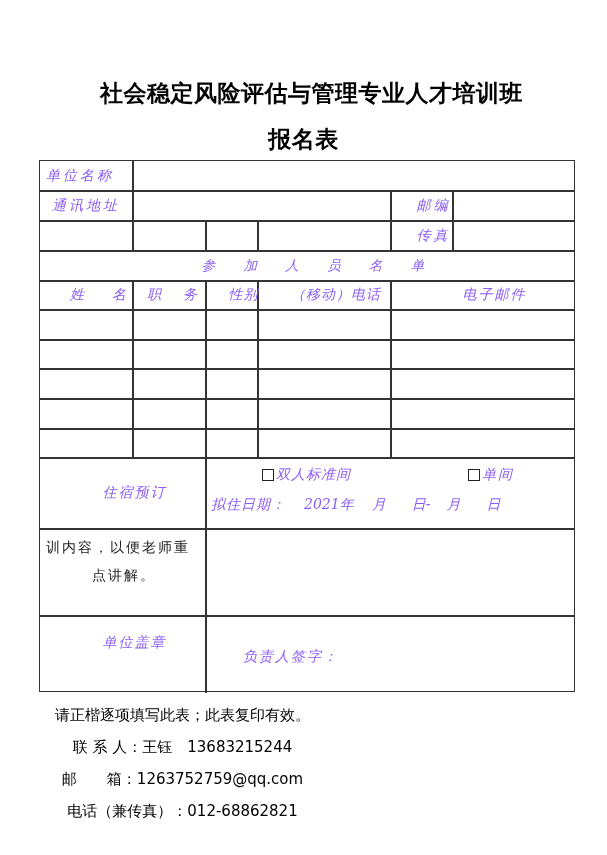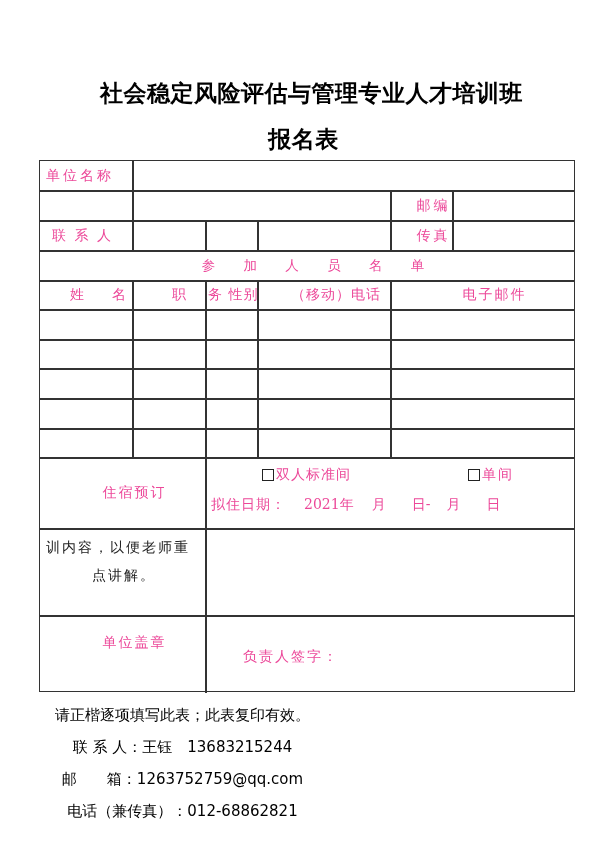--- a/index.html
+++ b/index.html
@@ -20,21 +20,21 @@
     position: absolute; left: 39px; top: 160px; width: 536px; height: 532px;
     border: 1.5px solid #333; box-sizing: border-box;
   }
   .hl, .vl { position: absolute; background: #333; }
   .hl { height: 1.5px; }
   .vl { width: 1.5px; }
 
   .cell {
     position: absolute; display: flex; align-items: center;
     font-family: "DejaVu Serif", "Liberation Serif", serif;
-    font-size: 14px; color: #ec4899; white-space: nowrap;
+    font-size: 14px; color: #8b5cf6; white-space: nowrap; font-style: italic;
   }
   .cell.center { justify-content: center; margin-left: 12px; }
   .spaced { letter-spacing: 3px; }
 
   .notes {
     position: absolute; left: 55px; top: 703px;
     font-family: "DejaVu Sans", "Liberation Sans", sans-serif;
     font-size: 15px; color: #000;
   }
   .notes div { height: 32px; line-height: 24px; text-align: center; }
@@ -68,35 +68,35 @@
   <div class="vl" style="left:217px;top:59px;height:30px"></div>
 
   <div class="vl" style="left:92px;top:119px;height:177px"></div>
   <div class="vl" style="left:165px;top:119px;height:413px"></div>
   <div class="vl" style="left:217px;top:119px;height:177px"></div>
   <div class="vl" style="left:350px;top:119px;height:177px"></div>
 
   <div class="cell spaced" style="left:6px;top:0;height:29px;width:86px">单位名称</div>
   <div class="cell" style="left:93px;top:0;height:29px;width:441px"></div>
 
+  <div class="cell spaced" style="left:12px;top:30px;height:29px;width:80px">通讯地址</div>
   <div class="cell" style="left:93px;top:30px;height:29px;width:257px"></div>
   <div class="cell center spaced" style="left:351px;top:30px;height:29px;width:61px">邮编</div>
   <div class="cell" style="left:413px;top:30px;height:29px;width:121px"></div>
 
-  <div class="cell" style="left:12px;top:60px;height:29px;width:80px;letter-spacing:2px">联 系 人</div>
   <div class="cell" style="left:93px;top:60px;height:29px;width:72px"></div>
   <div class="cell" style="left:166px;top:60px;height:29px;width:51px"></div>
   <div class="cell" style="left:218px;top:60px;height:29px;width:132px"></div>
   <div class="cell center spaced" style="left:351px;top:60px;height:29px;width:61px">传真</div>
   <div class="cell" style="left:413px;top:60px;height:29px;width:121px"></div>
 
   <div class="cell center" style="left:0;top:90px;height:29px;width:534px;letter-spacing:12px;font-size:13.5px">参 加 人 员 名 单</div>
 
   <div class="cell center" style="left:0;top:120px;height:28px;width:92px">姓　　名</div>
-  <div class="cell center" style="left:111px;top:120px;height:28px;width:72px;letter-spacing:4px">职　务</div>
+  <div class="cell center" style="left:86px;top:120px;height:28px;width:72px;letter-spacing:4px">职　务</div>
   <div class="cell center spaced" style="left:166px;top:120px;height:28px;width:51px;letter-spacing:1px">性别</div>
   <div class="cell center" style="left:218px;top:120px;height:28px;width:132px;letter-spacing:1px">（移动）电话</div>
   <div class="cell center" style="left:351px;top:120px;height:28px;width:183px;letter-spacing:2px">电子邮件</div>
 
   <div>
     <div class="cell" style="left:0;top:149px;height:29px;width:92px"></div>
     <div class="cell" style="left:93px;top:149px;height:29px;width:72px"></div>
     <div class="cell" style="left:166px;top:149px;height:29px;width:51px"></div>
     <div class="cell" style="left:218px;top:149px;height:29px;width:132px"></div>
     <div class="cell" style="left:351px;top:149px;height:29px;width:183px"></div>

